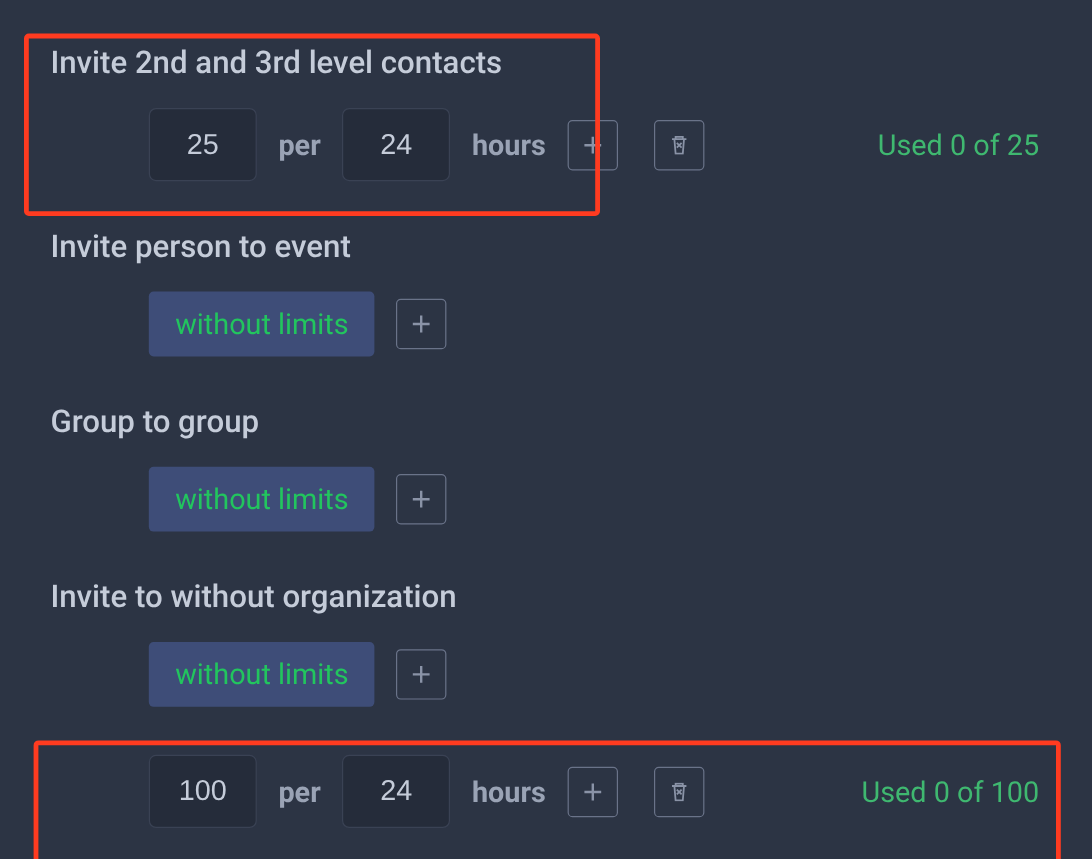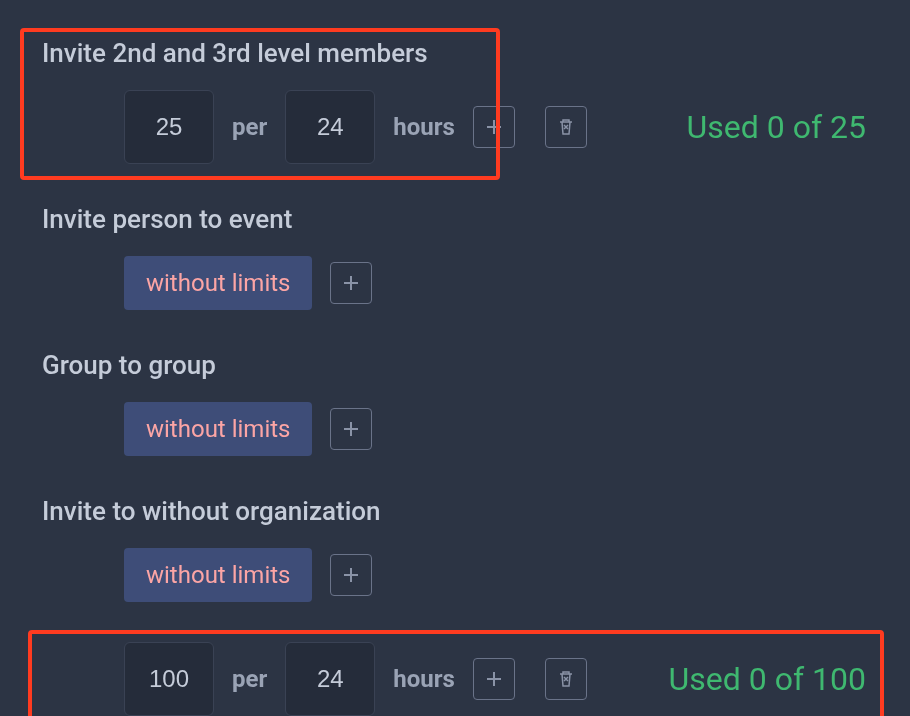--- a/index.html
+++ b/index.html
@@ -34,31 +34,31 @@
     padding-left: 82px;
   }
   .num-input {
     background: #252c3a;
     border: 1px solid #3a4254;
     border-radius: 6px;
     color: #c5ccd9;
     font-size: 24px;
     text-align: center;
     width: 90px;
-    height: 74px;
+    height: 61px;
     outline: none;
   }
   .per-word, .hours-word {
     color: #9aa3b5;
     font-size: 24px;
     font-weight: bold;
   }
   .pill {
     background: #3e4d78;
-    color: #fca5a5;
+    color: #22c55e;
     font-size: 24px;
     padding: 12px 22px;
     border-radius: 4px;
     display: inline-flex;
     align-items: center;
     height: 54px;
   }
   .icon-btn {
     background: transparent;
     border: 1.5px solid #6a7389;
@@ -67,37 +67,37 @@
     height: 42px;
     display: inline-flex;
     align-items: center;
     justify-content: center;
     cursor: pointer;
     color: #8a93a7;
   }
   .icon-btn svg { display: block; }
   .used-text {
     color: #3fb870;
-    font-size: 32px;
+    font-size: 24px;
     margin-left: auto;
     padding-right: 6px;
   }
   .btn-row {
     display: flex;
     align-items: center;
     gap: 30px;
     flex: 1;
   }
 </style>
 </head>
 <body>
 
 <div class="limit-group">
   <div class="highlight-box" style="left:20px; top:8px; width:480px; height:152px;"></div>
-  <div class="limit-title">Invite 2nd and 3rd level members</div>
+  <div class="limit-title">Invite 2nd and 3rd level contacts</div>
   <div class="limit-controls">
     <input class="num-input" value="25" style="">
     <span class="per-word">per</span>
     <input class="num-input" value="24" style="">
     <span class="hours-word">hours</span>
     <div class="btn-row">
       <button class="icon-btn">
         <svg width="16" height="16" viewBox="0 0 16 16">
             <path d="M8 1v14M1 8h14" stroke="currentColor" stroke-width="2" fill="none"></path>
           </svg>

